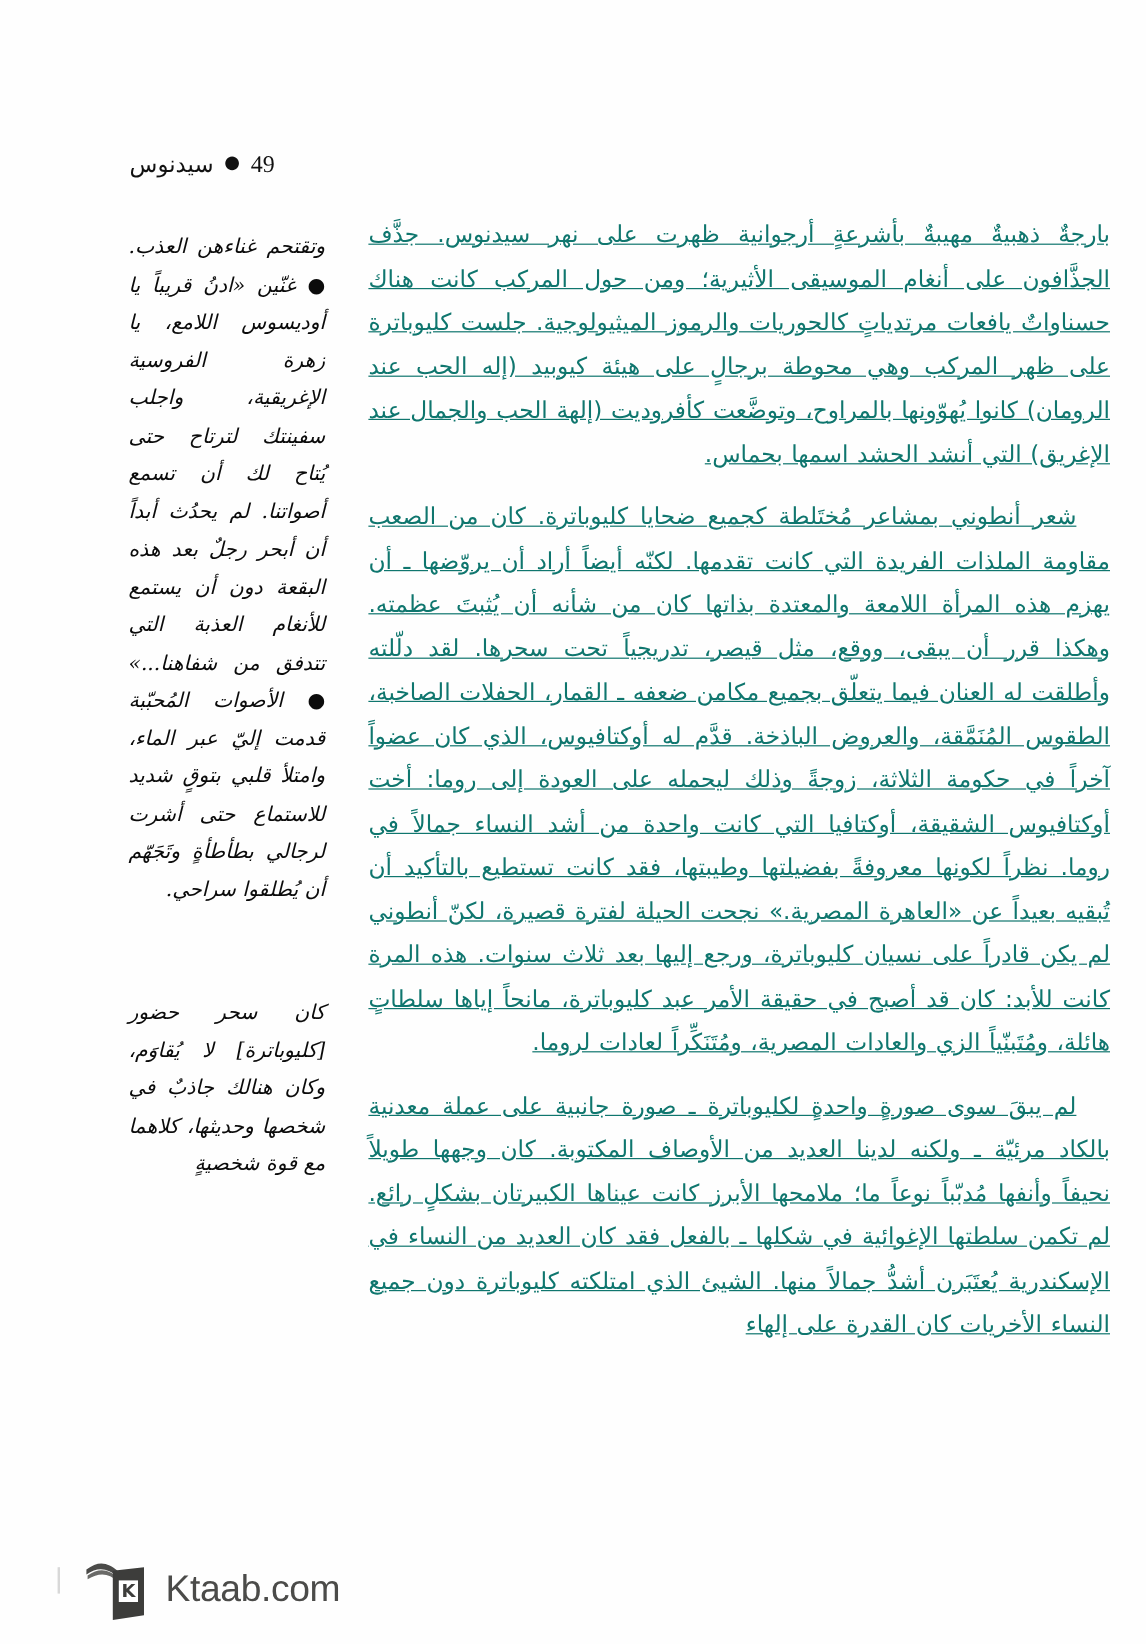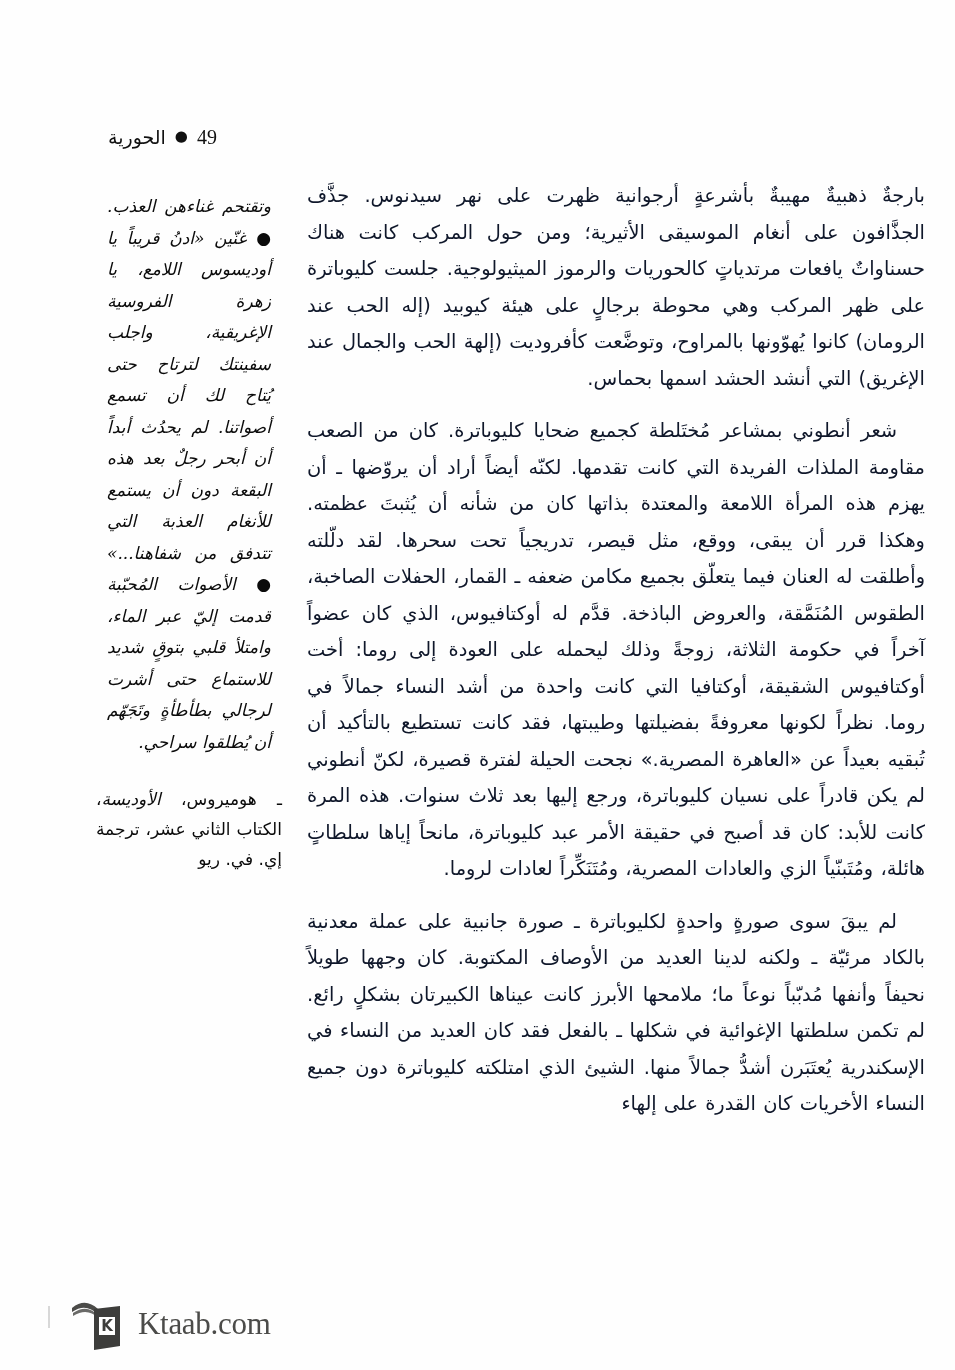--- a/index.html
+++ b/index.html
@@ -84,21 +84,22 @@
     text-align: justify;
     text-align-last: right;
   }
   .main-col p {
     margin: 0 0 16px 0;
     font-family: "DejaVu Sans", sans-serif;
     font-size: 19.4px;
     line-height: 36.5px;
     text-indent: 28px;
     word-spacing: 1px;
-    color: #0f172a;
+    color: #0f766e;
+    text-decoration: underline;
   }
   .main-col p.first {
     text-indent: 0;
   }
   .main-col p.p-last {
     margin-bottom: 0;
   }
 
   
   .side-col {
@@ -150,59 +151,59 @@
     gap: 12px;
     direction: ltr;
   }
   .wm-book {
     position: relative;
     width: 58px;
     height: 56px;
   }
   .wm-book svg { display: block; }
   .wm-text {
-    font-family: Liberation Serif, serif;
+    font-family: Liberation Sans, sans-serif;
     font-size: 31px;
     color: #4b4b49;
     letter-spacing: -0.3px;
   }
   .edge-tick {
     position: absolute;
     left: 48px;
     bottom: 42px;
     width: 2px;
     height: 22px;
     background: #d8d8d8;
   }
 </style>
 </head>
 <body>
 
 <div class="page">
 
   <div class="running-head">
     <div class="running-head-inner">
-      <span class="rh-title">الحورية</span>
+      <span class="rh-title">سيدنوس</span>
       <span class="rh-dot">●</span>
       <span class="rh-page">49</span>
     </div>
   </div>
 
   <div class="columns">
 
     <div class="main-col">
       <p class="first">بارجةٌ ذهبيةٌ مهيبةٌ بأشرعةٍ أرجوانية ظهرت على نهر سيدنوس. جذَّف الجذَّافون على أنغام الموسيقى الأثيرية؛ ومن حول المركب كانت هناك حسناواتٌ يافعات مرتدياتٍ كالحوريات والرموز الميثيولوجية. جلست كليوباترة على ظهر المركب وهي محوطة برجالٍ على هيئة كيوبيد (إله الحب عند الرومان) كانوا يُهوّونها بالمراوح، وتوضَّعت كأفروديت (إلهة الحب والجمال عند الإغريق) التي أنشد الحشد اسمها بحماس.</p>
       <p>شعر أنطوني بمشاعر مُختَلطة كجميع ضحايا كليوباترة. كان من الصعب مقاومة الملذات الفريدة التي كانت تقدمها. لكنّه أيضاً أراد أن يروّضها ـ أن يهزم هذه المرأة اللامعة والمعتدة بذاتها كان من شأنه أن يُثبتَ عظمته. وهكذا قرر أن يبقى، ووقع، مثل قيصر، تدريجياً تحت سحرها. لقد دلّلته وأطلقت له العنان فيما يتعلّق بجميع مكامن ضعفه ـ القمار، الحفلات الصاخبة، الطقوس المُنَمَّقة، والعروض الباذخة. قدَّم له أوكتافيوس، الذي كان عضواً آخراً في حكومة الثلاثة، زوجةً وذلك ليحمله على العودة إلى روما: أخت أوكتافيوس الشقيقة، أوكتافيا التي كانت واحدة من أشد النساء جمالاً في روما. نظراً لكونها معروفةً بفضيلتها وطيبتها، فقد كانت تستطيع بالتأكيد أن تُبقيه بعيداً عن «العاهرة المصرية.» نجحت الحيلة لفترة قصيرة، لكنّ أنطوني لم يكن قادراً على نسيان كليوباترة، ورجع إليها بعد ثلاث سنوات. هذه المرة كانت للأبد: كان قد أصبح في حقيقة الأمر عبد كليوباترة، مانحاً إياها سلطاتٍ هائلة، ومُتَبنّياً الزي والعادات المصرية، ومُتَنَكِّراً لعادات لروما.</p>
       <p class="p-last">لم يبقَ سوى صورةٍ واحدةٍ لكليوباترة ـ صورة جانبية على عملة معدنية بالكاد مرئيّة ـ ولكنه لدينا العديد من الأوصاف المكتوبة. كان وجهها طويلاً نحيفاً وأنفها مُدبّباً نوعاً ما؛ ملامحها الأبرز كانت عيناها الكبيرتان بشكلٍ رائع. لم تكمن سلطتها الإغوائية في شكلها ـ بالفعل فقد كان العديد من النساء في الإسكندرية يُعتَبَرن أشدُّ جمالاً منها. الشيئ الذي امتلكته كليوباترة دون جميع النساء الأخريات كان القدرة على إلهاء</p>
     </div>
 
     <div class="side-col">
       <p class="pullquote">وتقتحم غناءهن العذب. ● غنّين «ادنُ قريباً يا أوديسوس اللامع، يا زهرة الفروسية الإغريقية، واجلب سفينتك لترتاح حتى يُتاح لك أن تسمع أصواتنا. لم يحدُث أبداً أن أبحر رجلٌ بعد هذه البقعة دون أن يستمع للأنغام العذبة التي تتدفق من شفاهنا...» ● الأصوات المُحبّبة قدمت إليّ عبر الماء، وامتلأ قلبي بتوقٍ شديد للاستماع حتى أشرت لرجالي بطأطأةٍ وتَجَهّم أن يُطلقوا سراحي.</p>
-      <p class="attribution"><span>ـ هوميروس،</span> <span class="work">الأوديسة</span><span>، الكتاب الثاني عشر، ترجمة إي. في. ريو</span></p>
       <div class="gap-block"></div>
+      <p class="pullquote pullquote-2">كان سحر حضور [كليوباترة] لا يُقاوَم، وكان هنالك جاذبٌ في شخصها وحديثها، كلاهما مع قوة شخصيةٍ</p>
     </div>
 
   </div>
 
   <div class="edge-tick"></div>
   <div class="watermark">
     <span class="wm-book">
       <svg viewBox="0 0 58 56" width="58" height="56" aria-hidden="true">
         <path d="M4 12 C14 4, 22 6, 30 13 L30 18 C22 11, 14 9, 4 16 Z" fill="#4b4b49"></path>
         <path d="M5 17 C15 10, 23 12, 30 19 L30 22 C23 15, 15 14, 5 20 Z" fill="#6a6a68"></path>

